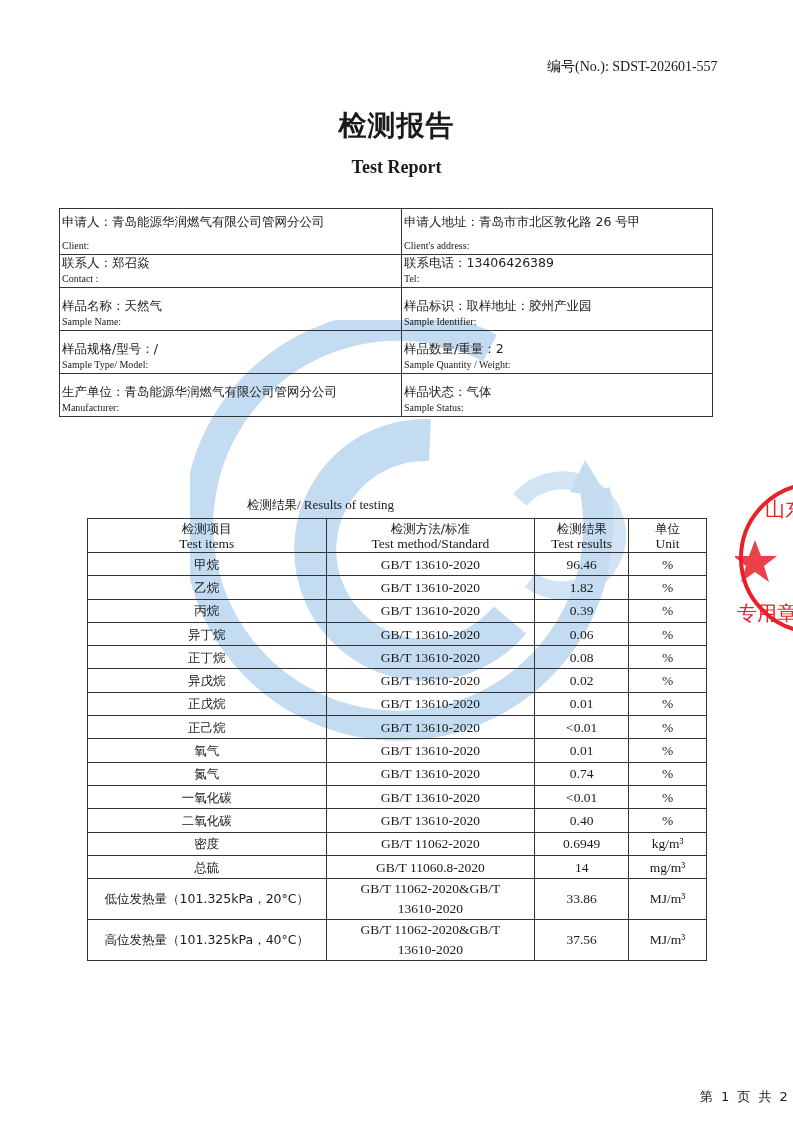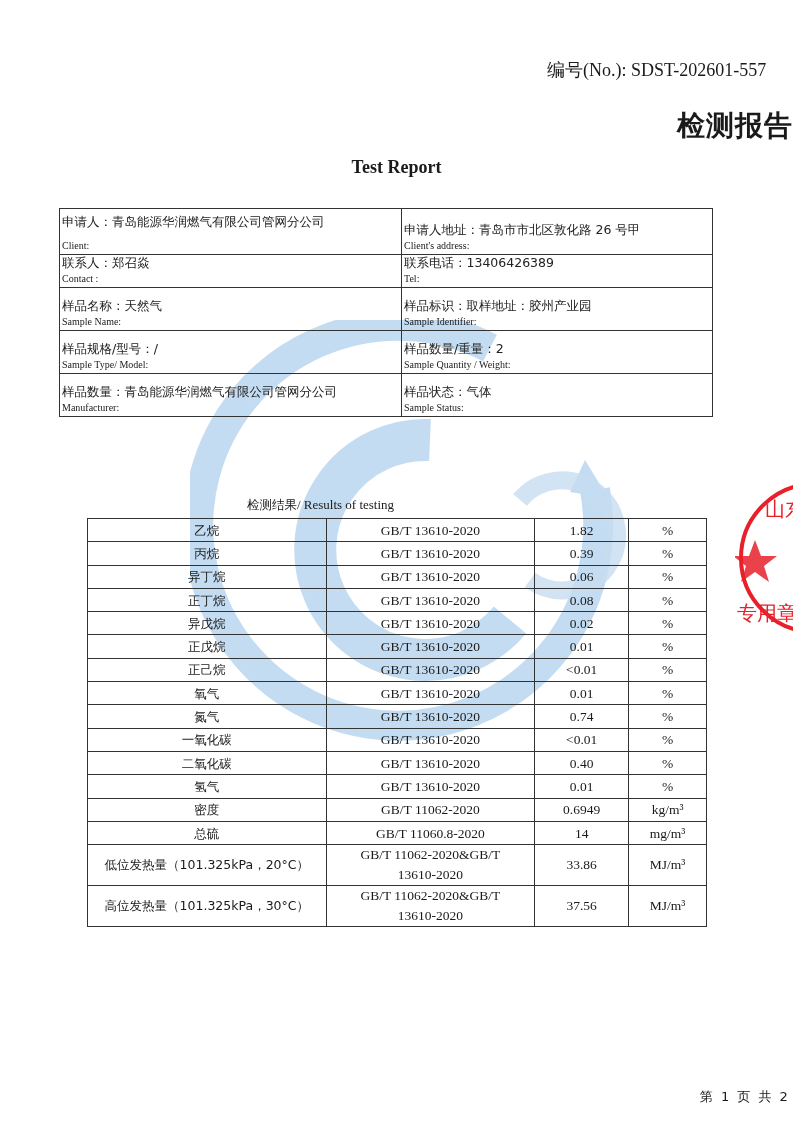--- a/index.html
+++ b/index.html
@@ -30,29 +30,29 @@
       top: 478px;
       width: 160px;
       height: 160px;
       pointer-events: none;
       z-index: 3;
     }
     .report-no {
       position: absolute;
       top: 58px;
       left: 547px;
-      font-size: 18px;
+      font-size: 14px;
       z-index: 2;
     }
     .title-cn {
       position: absolute;
       top: 107px;
       left: 0;
       width: 793px;
-      text-align: right;
+      text-align: center;
       font-family: "DejaVu Sans", sans-serif;
       font-size: 28px;
       font-weight: bold;
       letter-spacing: 1px;
       z-index: 2;
     }
     .title-en {
       position: absolute;
       top: 157px;
       left: 0;
@@ -164,21 +164,21 @@
 <div class="title-en">Test Report</div>
 
 <table class="info">
   <tbody>
       <tr style="height:46px">
     <td class="left">
       <span class="cn" style="margin-bottom:8px">申请人：青岛能源华润燃气有限公司管网分公司</span>
       <span class="en">Client:</span>
     </td>
     <td>
-      <span class="cn" style="">申请人地址：青岛市市北区敦化路 26 号甲</span>
+      <span class="cn" style="margin-bottom:8px">申请人地址：青岛市市北区敦化路 26 号甲</span>
       <span class="en">Client's address:</span>
     </td>
   </tr>
   <tr style="height:33px">
     <td class="left">
       <span class="cn">联系人：郑召焱</span>
       <span class="en">Contact :</span>
     </td>
     <td>
       <span class="cn">联系电话：13406426389</span>
@@ -200,41 +200,53 @@
       <span class="cn">样品规格/型号：/</span>
       <span class="en">Sample Type/ Model:</span>
     </td>
     <td>
       <span class="cn">样品数量/重量：2</span>
       <span class="en">Sample Quantity / Weight:</span>
     </td>
   </tr>
   <tr style="height:43px">
     <td class="left">
-      <span class="cn">样品数量：青岛能源华润燃气有限公司管网分公司</span>
+      <span class="cn">生产单位：青岛能源华润燃气有限公司管网分公司</span>
       <span class="en">Manufacturer:</span>
     </td>
     <td>
       <span class="cn">样品状态：气体</span>
       <span class="en">Sample Status:</span>
     </td>
   </tr>
 </tbody>
   </table>
 
 <div class="results-caption"><span class="cn">检测结果</span><span>/ Results of testing</span></div>
 
 <table class="results">
   <colgroup>
       <col class="c1">
       <col class="c2">
       <col class="c3">
       <col class="c4">
     </colgroup>
   <tbody>
+      <tr>
+    <th><span class="cn">检测项目</span><br><span>Test items</span></th>
+    <th><span class="cn">检测方法/标准</span><br><span>Test method/Standard</span></th>
+    <th><span class="cn">检测结果</span><br><span>Test results</span></th>
+    <th><span class="cn">单位</span><br><span>Unit</span></th>
+  </tr>
+  <tr>
+        <td class="cn">甲烷</td>
+        <td>GB/T 13610-2020</td>
+        <td>96.46</td>
+        <td>%</td>
+      </tr>
   <tr>
         <td class="cn">乙烷</td>
         <td>GB/T 13610-2020</td>
         <td>1.82</td>
         <td>%</td>
       </tr>
   <tr>
         <td class="cn">丙烷</td>
         <td>GB/T 13610-2020</td>
         <td>0.39</td>
@@ -285,26 +297,20 @@
   <tr>
         <td class="cn">一氧化碳</td>
         <td>GB/T 13610-2020</td>
         <td>&lt;0.01</td>
         <td>%</td>
       </tr>
   <tr>
         <td class="cn">二氧化碳</td>
         <td>GB/T 13610-2020</td>
         <td>0.40</td>
-        <td>%</td>
-      </tr>
-  <tr>
-        <td class="cn">氢气</td>
-        <td>GB/T 13610-2020</td>
-        <td>0.01</td>
         <td>%</td>
       </tr>
   <tr>
         <td class="cn">密度</td>
         <td>GB/T 11062-2020</td>
         <td>0.6949</td>
         <td>kg/m³</td>
       </tr>
   <tr>
         <td class="cn">总硫</td>
@@ -312,21 +318,21 @@
         <td>14</td>
         <td>mg/m³</td>
       </tr>
   <tr class="tall">
     <td class="cn">低位发热量（101.325kPa，20°C）</td>
     <td><span>GB/T 11062-2020&amp;GB/T</span><br><span>13610-2020</span></td>
     <td>33.86</td>
     <td>MJ/m³</td>
   </tr>
   <tr class="tall">
-    <td class="cn">高位发热量（101.325kPa，30°C）</td>
+    <td class="cn">高位发热量（101.325kPa，40°C）</td>
     <td><span>GB/T 11062-2020&amp;GB/T</span><br><span>13610-2020</span></td>
     <td>37.56</td>
     <td>MJ/m³</td>
   </tr>
 </tbody>
   </table>
 
 <div class="footer">第 1 页 共 2 页</div>
 
 </body></html>

